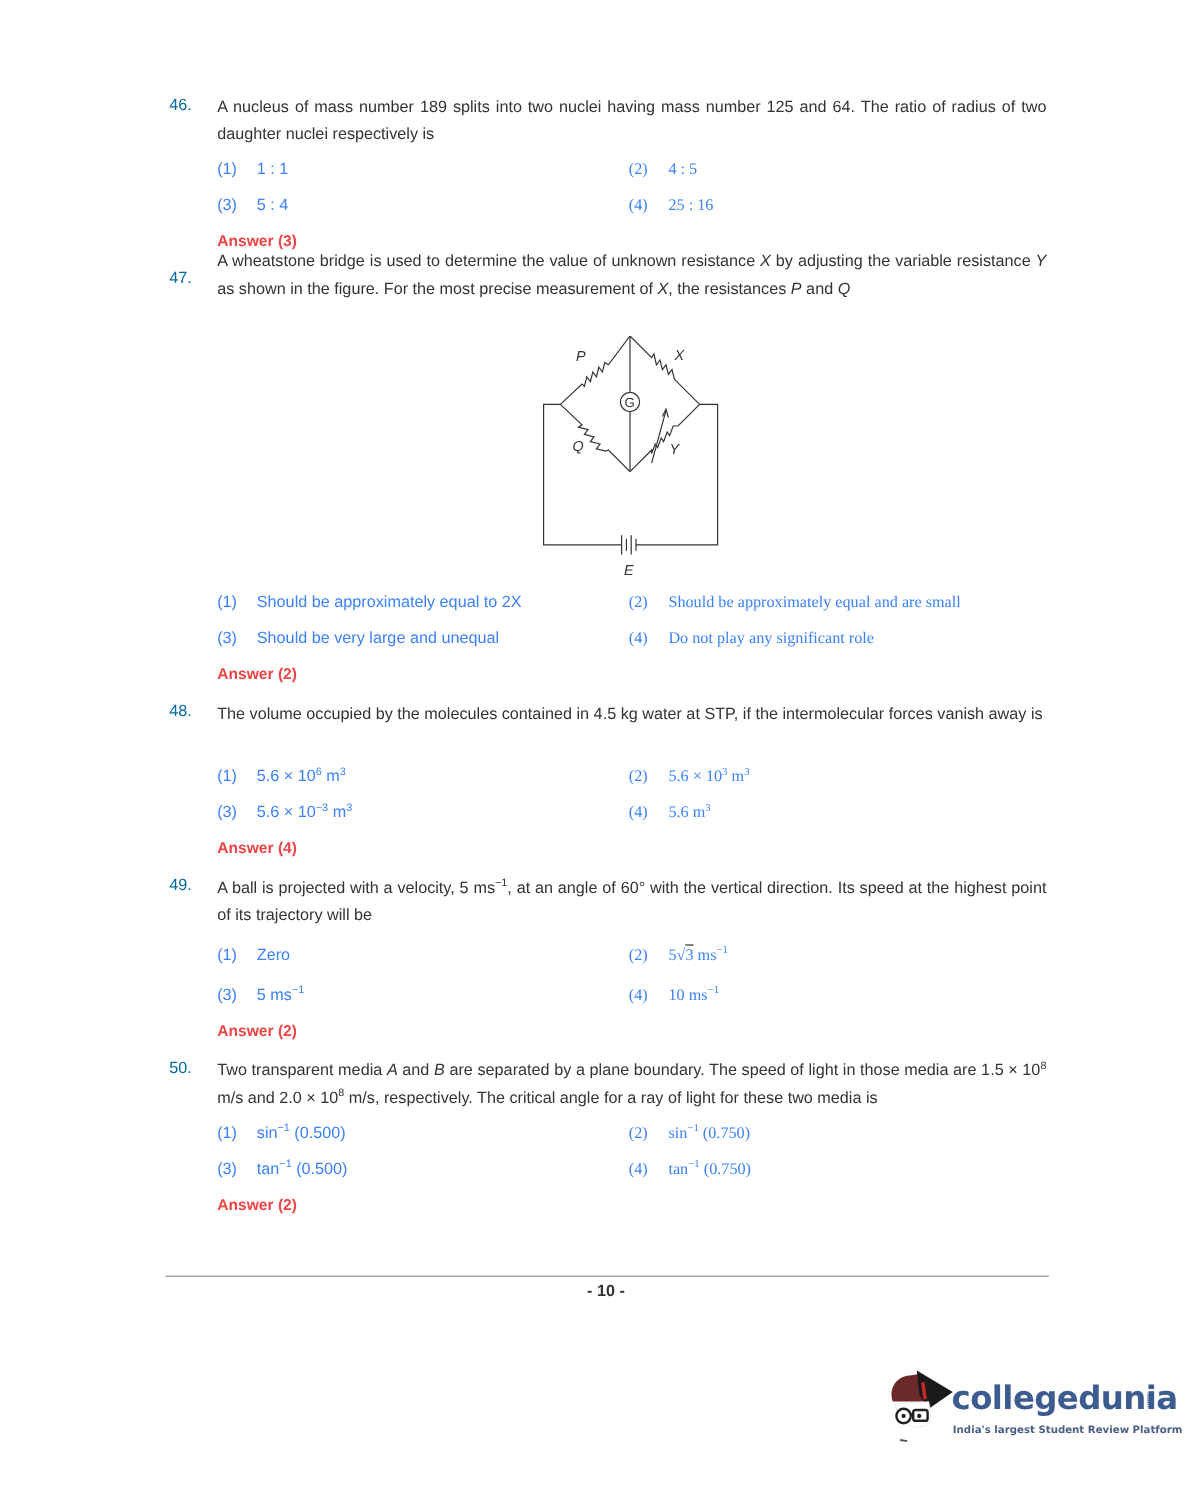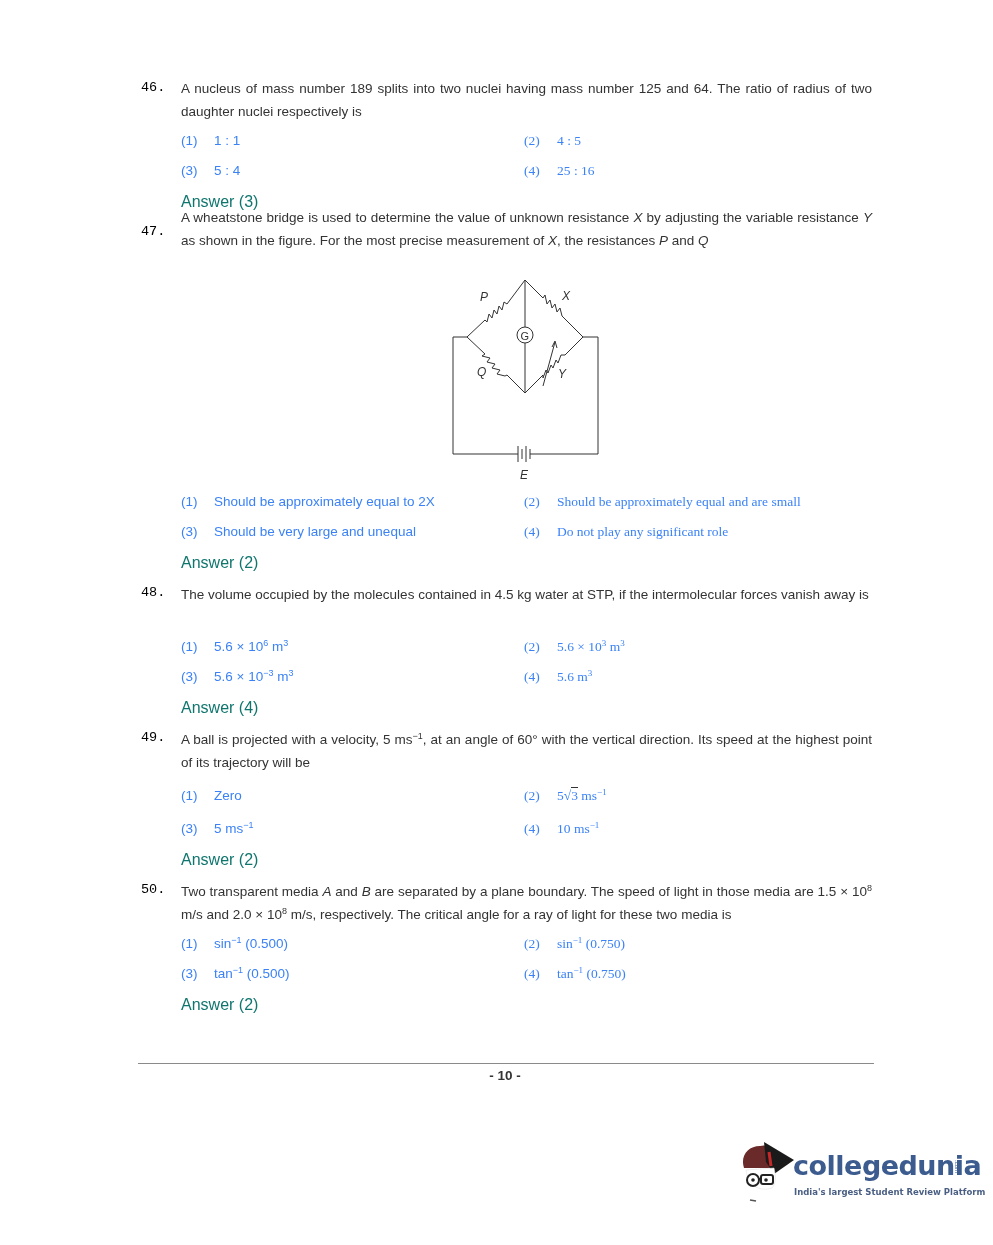--- a/index.html
+++ b/index.html
@@ -1,27 +1,27 @@
 <!DOCTYPE html>
 <html><head>
 <meta charset="utf-8">
 <style>
   html, body { margin: 0; padding: 0; background: #ffffff; }
   body {
     width: 993px; height: 1245px; position: relative; overflow: hidden;
     font-family: "Liberation Sans", sans-serif; color: #2b2b2b;
   }
   .q { position: absolute; left: 0; width: 993px; }
-  .qnum { position: absolute; left: 141px; font-size: 13.5px; color: #000000; font-family: Liberation Mono, monospace; }
+  .qnum { position: absolute; left: 141px; font-size: 13.5px; color: #0369a1; }
   .qtext { position: absolute; left: 181px; width: 691px; font-size: 13.5px; line-height: 22.5px; text-align: justify; color: #333; }
   .opt { position: absolute; font-size: 13.5px; color: #3b82f6; white-space: nowrap; }
   .opt .n { display: inline-block; width: 33px; }
   .opt.left { left: 181px; }
   .opt.right { left: 524px; font-family: Liberation Serif, serif; }
-  .ans { position: absolute; left: 181px; font-size: 16px; font-weight: normal; color: #0f766e; }
+  .ans { position: absolute; left: 181px; font-size: 13px; font-weight: bold; color: #ef4444; }
   sup { font-size: 9px; line-height: 0; vertical-align: super; }
   i { font-style: italic; }
   .rule { position: absolute; left: 138px; width: 736px; top: 1063px; height: 0; border-top: 1.5px solid #8a8a8a; }
   .pagenum { position: absolute; left: 0; width: 1010px; top: 1068px; text-align: center; font-size: 13.5px; font-weight: bold; color: #333; }
   .logo { position: absolute; left: 738px; top: 1138px; width: 225px; height: 70px; }
   .logo-word { position: absolute; left: 55px; top: 12px; font-size: 27px; font-weight: bold; color: #3c5b8e; letter-spacing: -0.5px; font-family: "DejaVu Sans", sans-serif; }
   .logo-tag { position: absolute; left: 56px; top: 49px; font-size: 8.5px; font-weight: bold; color: #4a5f83; white-space: nowrap; font-family: "DejaVu Sans", sans-serif; text-align: center; }
   .logo-com { position: absolute; left: 216px; top: 22px; font-size: 6px; color: #3c5b8e; writing-mode: vertical-rl; }
   .diagram { position: absolute; left: 440px; top: 280px; }
   .sqrt { border-top: 1px solid #333; padding-top: 0; }

